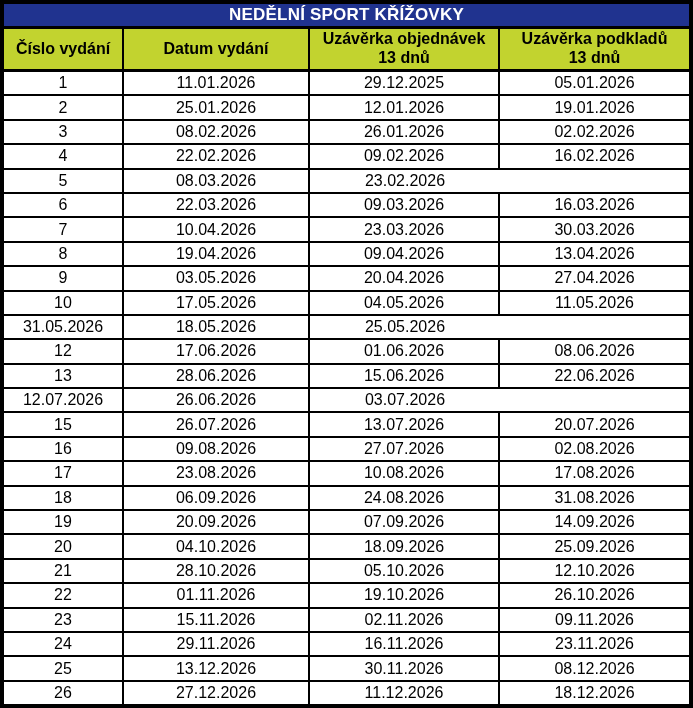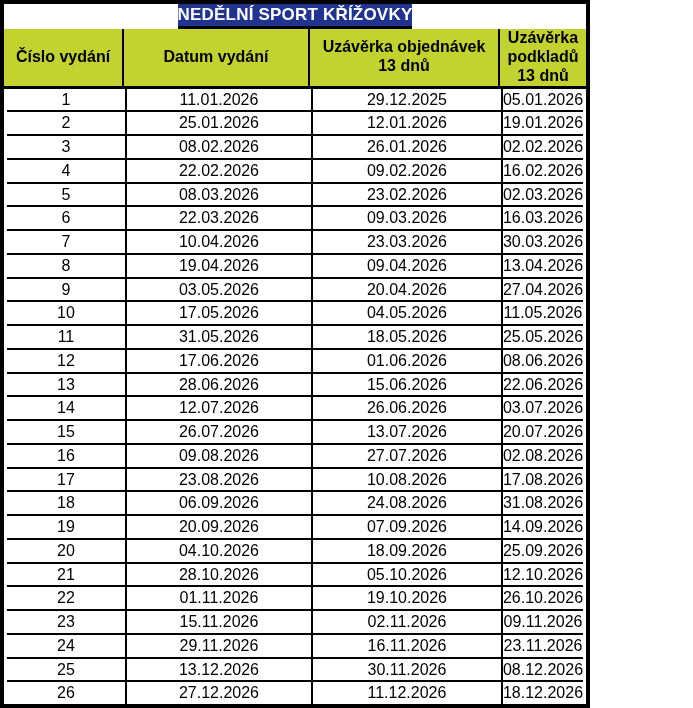--- a/index.html
+++ b/index.html
@@ -11,27 +11,26 @@
   * { box-sizing: border-box; }
   html, body { margin: 0; padding: 0; background: #FFFFFF; }
   body {
     font-family: "Liberation Sans", "DejaVu Sans", sans-serif;
     color: #000;
     width: 693px;
     height: 708px;
     overflow: hidden;
   }
   .page {
-    width: 590px;
+    width: 693px;
     height: 708px;
     border: 4px solid var(--border);
     display: flex;
     flex-direction: column;
     background: #FFFFFF;
-    align-items: center;
   }
   .title-bar {
     height: 25px;
     flex: 0 0 25px;
     background: var(--title-bg);
     color: var(--title-fg);
     border-bottom: 3px solid var(--border);
     display: flex;
     align-items: center;
     justify-content: center;
@@ -136,21 +135,20 @@
     <div class="cell">4</div>
     <div class="cell">22.02.2026</div>
     <div class="cell">09.02.2026</div>
     <div class="cell">16.02.2026</div>
   </div>
 
   <div class="row">
     <div class="cell">5</div>
     <div class="cell">08.03.2026</div>
     <div class="cell">23.02.2026</div>
-    <div class="cell">02.03.2026</div>
   </div>
 
   <div class="row">
     <div class="cell">6</div>
     <div class="cell">22.03.2026</div>
     <div class="cell">09.03.2026</div>
     <div class="cell">16.03.2026</div>
   </div>
 
   <div class="row">
@@ -175,42 +173,40 @@
   </div>
 
   <div class="row">
     <div class="cell">10</div>
     <div class="cell">17.05.2026</div>
     <div class="cell">04.05.2026</div>
     <div class="cell">11.05.2026</div>
   </div>
 
   <div class="row">
-    <div class="cell">11</div>
     <div class="cell">31.05.2026</div>
     <div class="cell">18.05.2026</div>
     <div class="cell">25.05.2026</div>
   </div>
 
   <div class="row">
     <div class="cell">12</div>
     <div class="cell">17.06.2026</div>
     <div class="cell">01.06.2026</div>
     <div class="cell">08.06.2026</div>
   </div>
 
   <div class="row">
     <div class="cell">13</div>
     <div class="cell">28.06.2026</div>
     <div class="cell">15.06.2026</div>
     <div class="cell">22.06.2026</div>
   </div>
 
   <div class="row">
-    <div class="cell">14</div>
     <div class="cell">12.07.2026</div>
     <div class="cell">26.06.2026</div>
     <div class="cell">03.07.2026</div>
   </div>
 
   <div class="row">
     <div class="cell">15</div>
     <div class="cell">26.07.2026</div>
     <div class="cell">13.07.2026</div>
     <div class="cell">20.07.2026</div>

